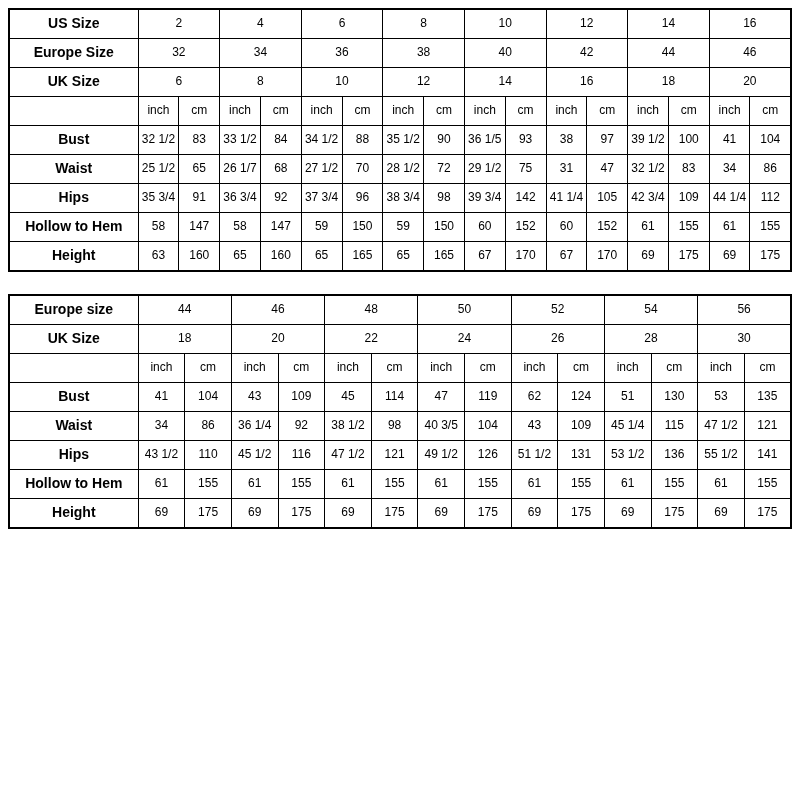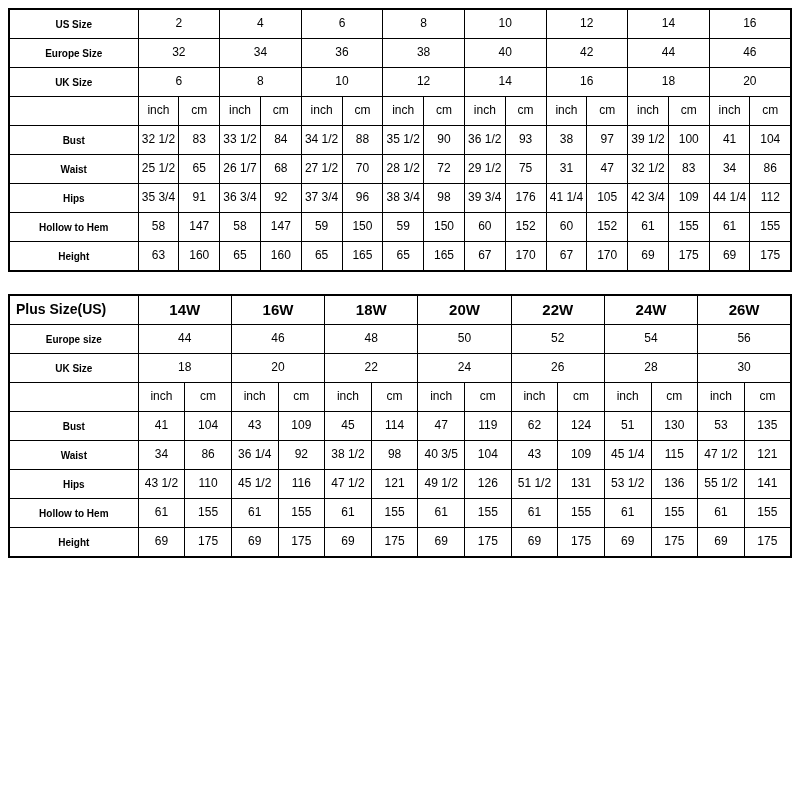--- a/index.html
+++ b/index.html
@@ -34,21 +34,21 @@
     vertical-align: middle;
     font-size: 12px;
     padding: 0;
     line-height: 1.1;
     height: 28px;
     overflow: hidden;
     white-space: nowrap;
   }
   table.size-chart td.rowlabel {
     font-weight: bold;
-    font-size: 10px;
+    font-size: 14px;
   }
   table.size-chart td.grouphead {
     font-weight: bold;
     font-size: 15px;
   }
   table.size-chart td.corner {
     font-weight: bold;
     font-size: 14px;
     text-align: left;
     padding-left: 6px;
@@ -147,21 +147,21 @@
           <tr>
             <td class="rowlabel">Bust</td>
             <td>32 1/2</td>
             <td>83</td>
             <td>33 1/2</td>
             <td>84</td>
             <td>34 1/2</td>
             <td>88</td>
             <td>35 1/2</td>
             <td>90</td>
-            <td>36 1/2</td>
+            <td>36 1/5</td>
             <td>93</td>
             <td>38</td>
             <td>97</td>
             <td>39 1/2</td>
             <td>100</td>
             <td>41</td>
             <td>104</td>
           </tr>
           <tr>
             <td class="rowlabel">Waist</td>
@@ -186,21 +186,21 @@
             <td class="rowlabel">Hips</td>
             <td>35 3/4</td>
             <td>91</td>
             <td>36 3/4</td>
             <td>92</td>
             <td>37 3/4</td>
             <td>96</td>
             <td>38 3/4</td>
             <td>98</td>
             <td>39 3/4</td>
-            <td>176</td>
+            <td>142</td>
             <td>41 1/4</td>
             <td>105</td>
             <td>42 3/4</td>
             <td>109</td>
             <td>44 1/4</td>
             <td>112</td>
           </tr>
           <tr>
             <td class="rowlabel">Hollow to Hem</td>
             <td>58</td>
@@ -258,30 +258,20 @@
           <col style="width:5.96%">
           <col style="width:5.96%">
         <col style="width:5.96%">
           <col style="width:5.96%">
           <col style="width:5.96%">
           <col style="width:5.96%">
         <col style="width:5.96%">
           <col style="width:5.96%">
       </colgroup>
       <tbody id="plus-body">
-          <tr class="header-row">
-            <td class="corner">Plus Size(US)</td>
-            <td class="grouphead" colspan="2">14W</td>
-            <td class="grouphead" colspan="2">16W</td>
-            <td class="grouphead" colspan="2">18W</td>
-            <td class="grouphead" colspan="2">20W</td>
-            <td class="grouphead" colspan="2">22W</td>
-            <td class="grouphead" colspan="2">24W</td>
-            <td class="grouphead" colspan="2">26W</td>
-          </tr>
           <tr>
             <td class="rowlabel">Europe size</td>
             <td colspan="2">44</td>
             <td colspan="2">46</td>
             <td colspan="2">48</td>
             <td colspan="2">50</td>
             <td colspan="2">52</td>
             <td colspan="2">54</td>
             <td colspan="2">56</td>
           </tr>

